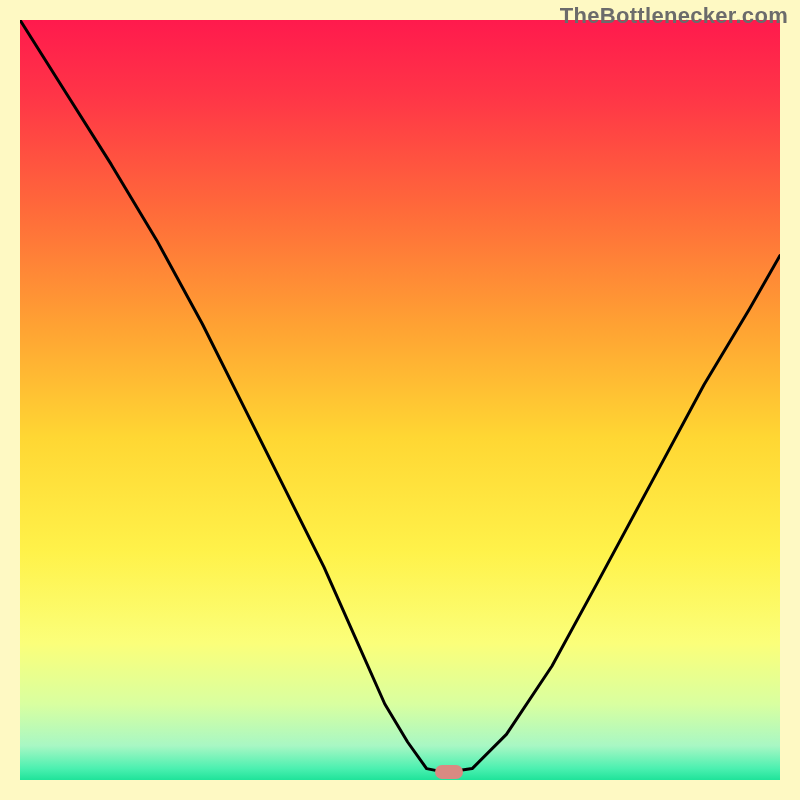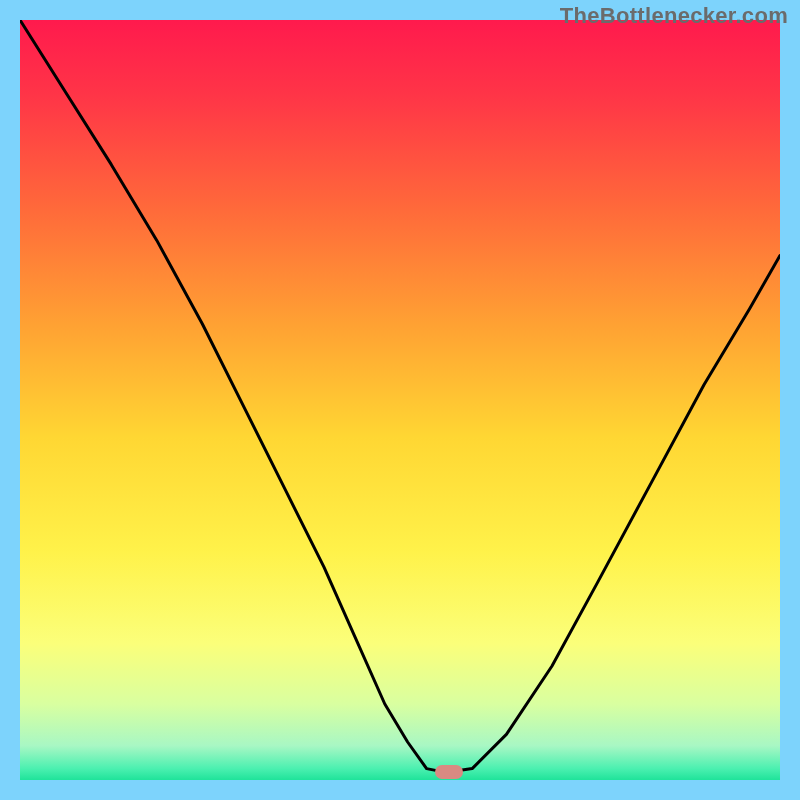--- a/index.html
+++ b/index.html
@@ -7,21 +7,21 @@
     padding: 0;
     width: 800px;
     height: 800px;
     overflow: hidden;
     background: #000;
   }
   .container {
     position: relative;
     width: 800px;
     height: 800px;
-    background: #7dd3fc;
+    background: #fef9c3;
   }
   .plot-area {
     position: absolute;
     left: 20px;
     top: 20px;
     width: 760px;
     height: 760px;
   }
   .gradient-bg {
     position: absolute;

